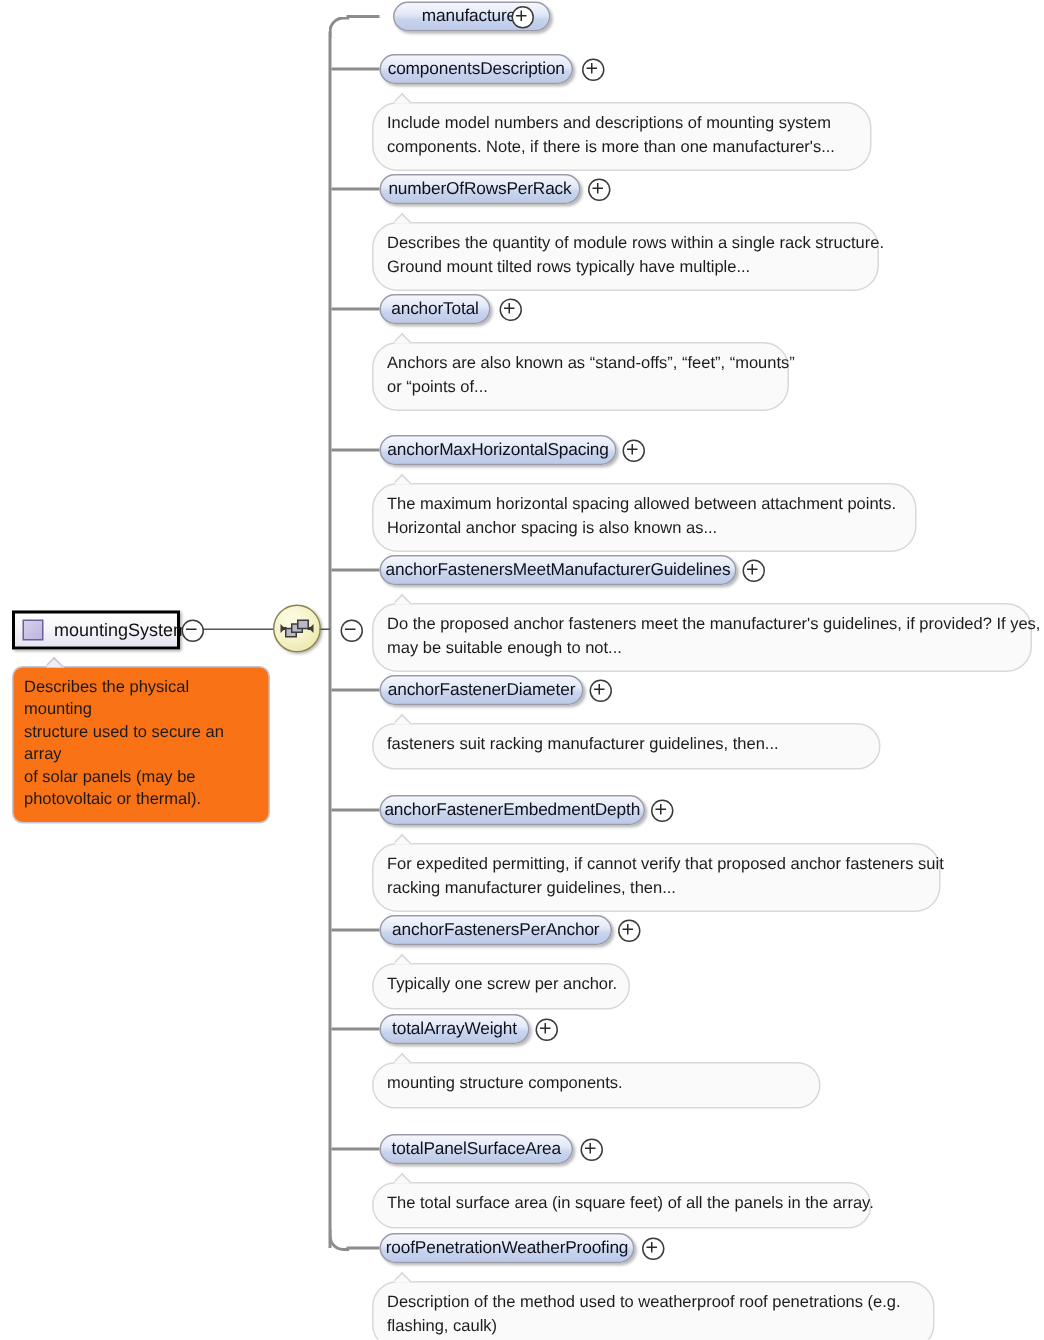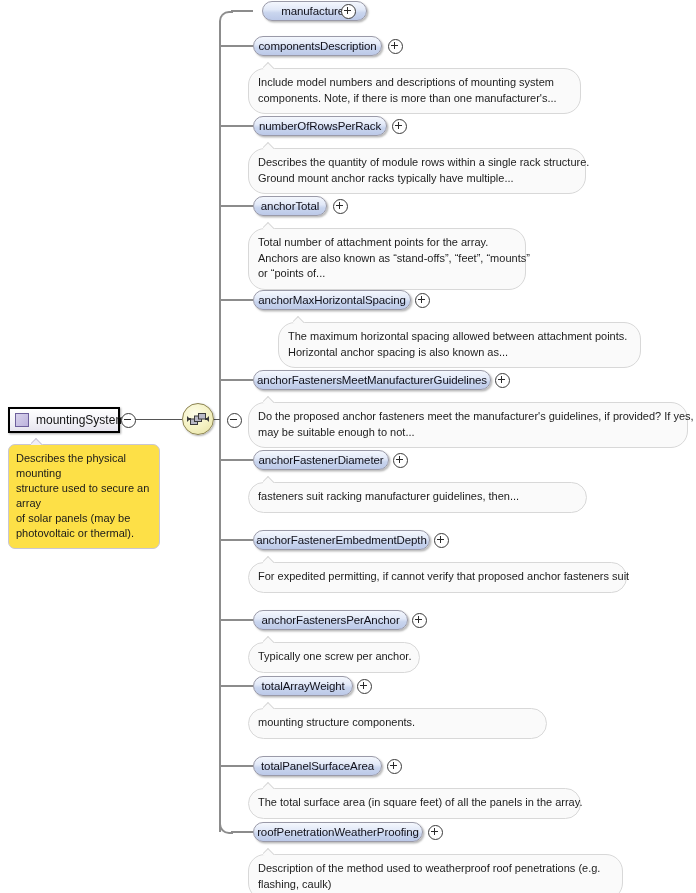--- a/index.html
+++ b/index.html
@@ -85,25 +85,25 @@
     font-size: 12px;
     color: #111;
     white-space: nowrap;
   }
 
   
   .root-doc {
     position: absolute;
     left: 8px;
     top: 444px;
-    width: 152px;
+    width: 172px;
     box-sizing: border-box;
     border: 1px solid #c9c6d4;
     border-radius: 7px;
-    background: #fde047;
+    background: #f97316;
     padding: 6px 7px 7px 7px;
     font-size: 11px;
     line-height: 15px;
     color: #1a1a1a;
   }
   .bubble-tail {
     position: absolute;
     width: 12px;
     height: 7px;
     overflow: hidden;
@@ -269,39 +269,38 @@
     <div class="doc-line">components. Note, if there is more than one manufacturer's...</div>
   </div>
 
   <div class="node" style="left:253px; top:116px; width:134px;">
     <span class="node-label">numberOfRowsPerRack</span>
   </div>
   <div class="toggle plus" style="left:392px; top:119px;"></div>
   <div class="doc" style="left:248px; top:148px; width:338px;">
     <span class="bubble-tail"></span>
     <div class="doc-line">Describes the quantity of module rows within a single rack structure.</div>
-    <div class="doc-line">Ground mount anchor racks typically have multiple...</div>
+    <div class="doc-line">Ground mount tilted rows typically have multiple...</div>
   </div>
 
   <div class="node" style="left:253px; top:196px; width:74px;">
     <span class="node-label">anchorTotal</span>
   </div>
   <div class="toggle plus" style="left:333px; top:199px;"></div>
   <div class="doc" style="left:248px; top:228px; width:278px;">
     <span class="bubble-tail"></span>
-    <div class="doc-line">Total number of attachment points for the array.</div>
     <div class="doc-line">Anchors are also known as “stand-offs”, “feet”, “mounts”</div>
     <div class="doc-line">or “points of...</div>
   </div>
 
   <div class="node" style="left:253px; top:290px; width:158px;">
     <span class="node-label">anchorMaxHorizontalSpacing</span>
   </div>
   <div class="toggle plus" style="left:415px; top:293px;"></div>
-  <div class="doc" style="left:248px; top:322px; width:363px;margin-left:30px;">
+  <div class="doc" style="left:248px; top:322px; width:363px;">
     <span class="bubble-tail"></span>
     <div class="doc-line">The maximum horizontal spacing allowed between attachment points.</div>
     <div class="doc-line">Horizontal anchor spacing is also known as...</div>
   </div>
 
   <div class="node" style="left:253px; top:370px; width:238px;align-items:center;">
     <span class="node-label">anchorFastenersMeetManufacturerGuidelines</span>
   </div>
   <div class="toggle plus" style="left:495px; top:373px;"></div>
   <div class="doc" style="left:248px; top:402px; width:440px;">
@@ -319,20 +318,21 @@
     <div class="doc-line">fasteners suit racking manufacturer guidelines, then...</div>
   </div>
 
   <div class="node" style="left:253px; top:530px; width:177px;">
     <span class="node-label">anchorFastenerEmbedmentDepth</span>
   </div>
   <div class="toggle plus" style="left:434px; top:533px;"></div>
   <div class="doc" style="left:248px; top:562px; width:379px;">
     <span class="bubble-tail"></span>
     <div class="doc-line">For expedited permitting, if cannot verify that proposed anchor fasteners suit</div>
+    <div class="doc-line">racking manufacturer guidelines, then...</div>
   </div>
 
   <div class="node" style="left:253px; top:610px; width:155px;">
     <span class="node-label">anchorFastenersPerAnchor</span>
   </div>
   <div class="toggle plus" style="left:412px; top:613px;"></div>
   <div class="doc" style="left:248px; top:642px; width:172px;">
     <span class="bubble-tail"></span>
     <div class="doc-line">Typically one screw per anchor.</div>
   </div>

